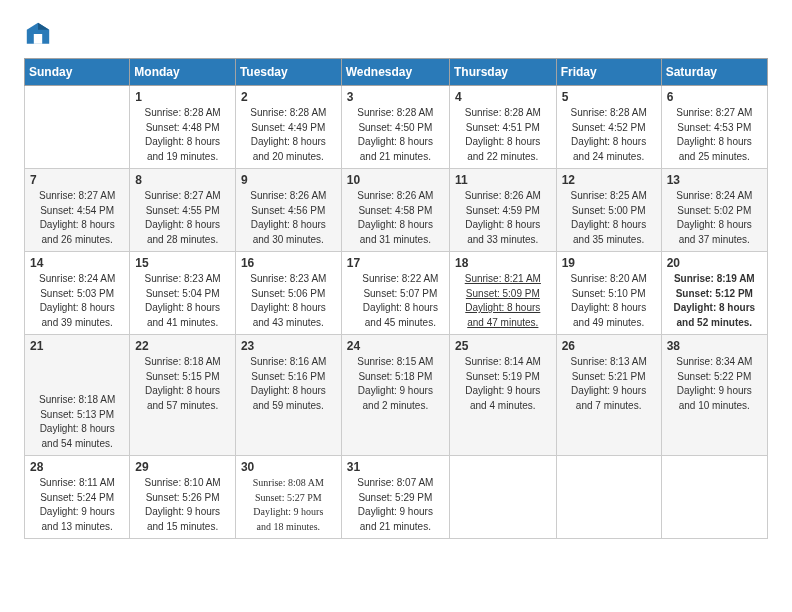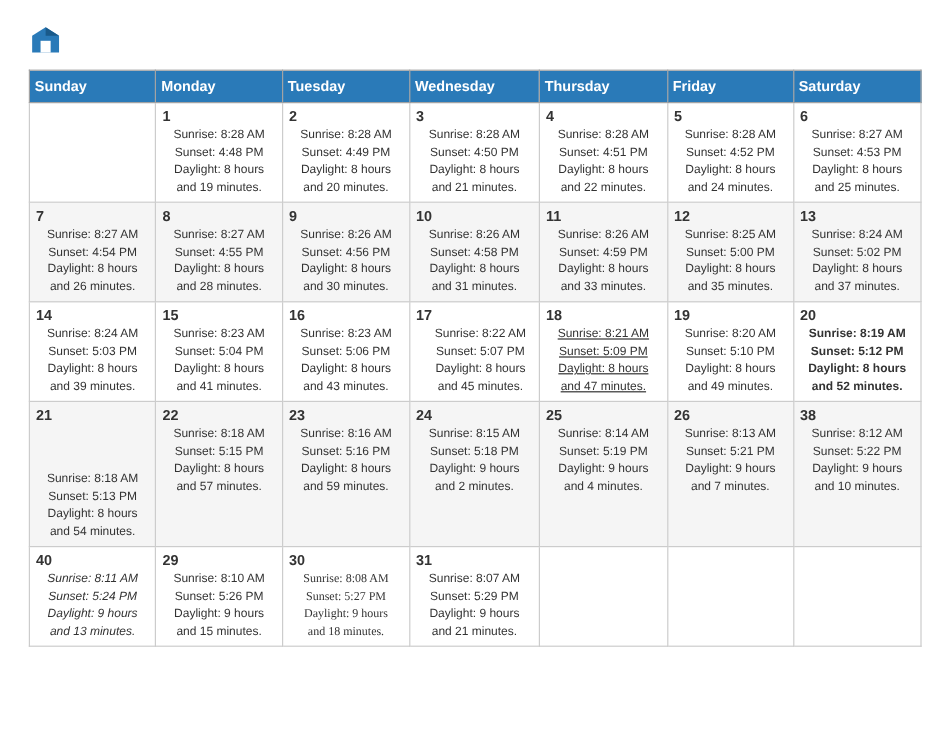--- a/index.html
+++ b/index.html
@@ -321,30 +321,30 @@
           </td>
           <td>
             <div class="day-number">26</div>
             <div class="day-info" style="white-space: pre-line;">Sunrise: 8:13 AM
 Sunset: 5:21 PM
 Daylight: 9 hours
 and 7 minutes.</div>
           </td>
           <td>
             <div class="day-number">38</div>
-            <div class="day-info" style="white-space: pre-line;">Sunrise: 8:12 AM
+            <div class="day-info" style="white-space: pre-line;">Sunrise: 8:34 AM
 Sunset: 5:22 PM
 Daylight: 9 hours
 and 10 minutes.</div>
           </td>
         </tr>
         <tr>
           <td>
-            <div class="day-number">40</div>
-            <div class="day-info" style="white-space: pre-line; font-style: italic;">Sunrise: 8:11 AM
+            <div class="day-number">28</div>
+            <div class="day-info" style="white-space: pre-line;">Sunrise: 8:11 AM
 Sunset: 5:24 PM
 Daylight: 9 hours
 and 13 minutes.</div>
           </td>
           <td>
             <div class="day-number">29</div>
             <div class="day-info" style="white-space: pre-line;">Sunrise: 8:10 AM
 Sunset: 5:26 PM
 Daylight: 9 hours
 and 15 minutes.</div>

